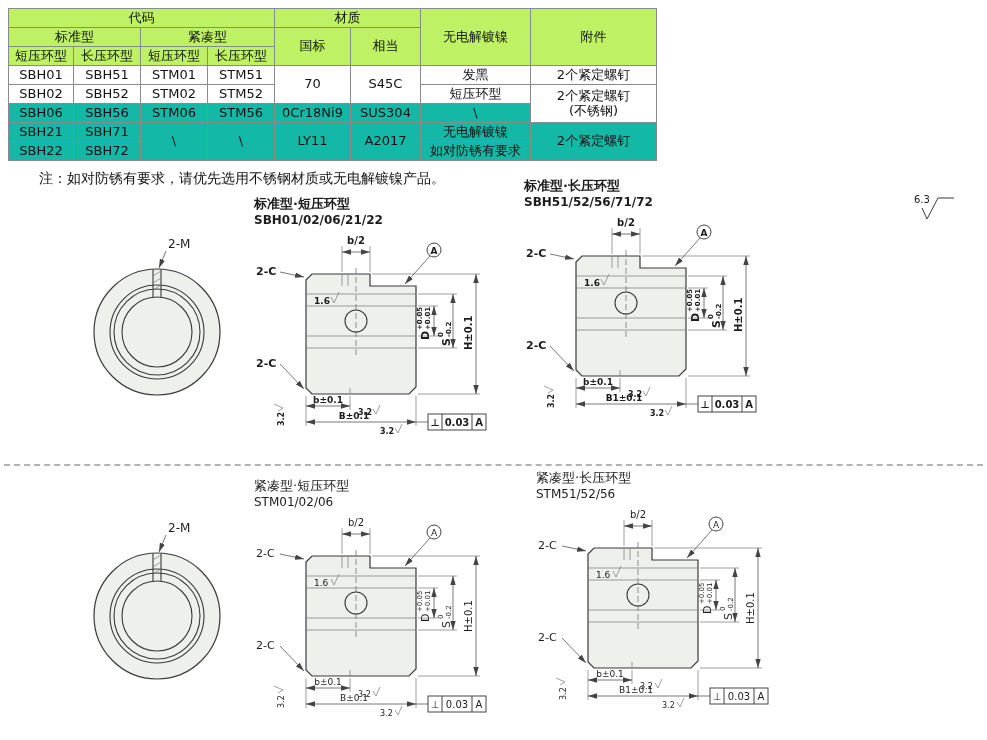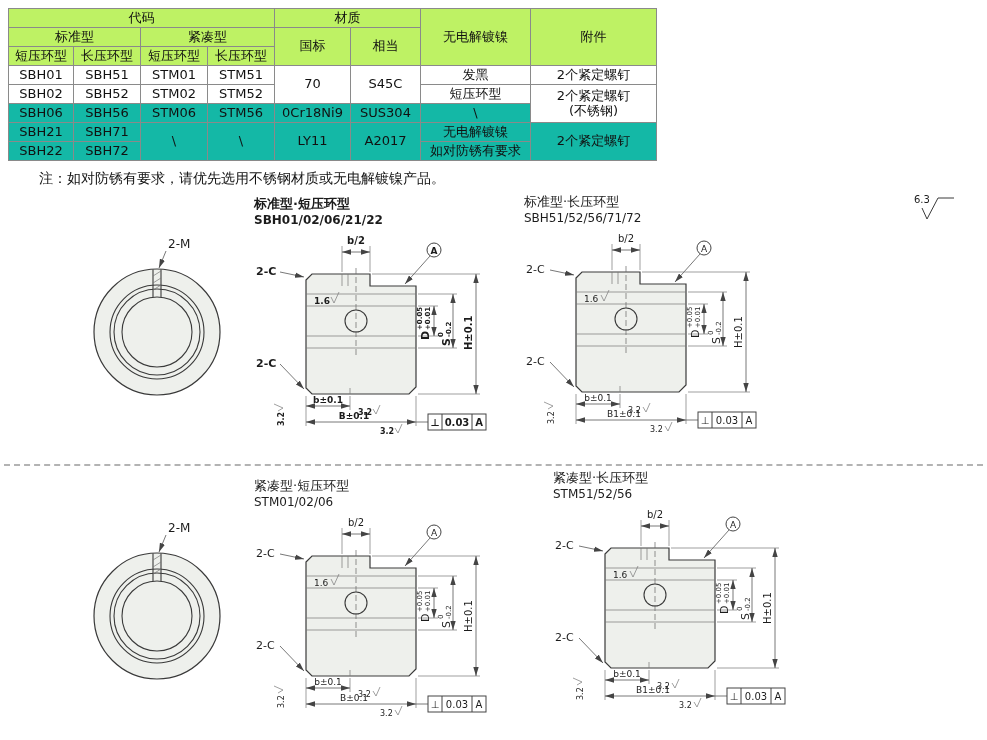--- a/index.html
+++ b/index.html
@@ -223,21 +223,21 @@
 
     <line class="dim" x1="178" y1="228" x2="190" y2="228"></line>
     <rect x="190" y="220" width="58" height="16" fill="#fff" stroke="#444" stroke-width="1"></rect>
     <line x1="204" y1="220" x2="204" y2="236" stroke="#444" stroke-width="1"></line>
     <line x1="234" y1="220" x2="234" y2="236" stroke="#444" stroke-width="1"></line>
     <text x="197" y="232" class="t10 mid">⊥</text>
     <text x="219" y="232" class="t10 mid">0.03</text>
     <text x="241" y="232" class="t10 mid">A</text>
   </svg>
 </div>
-      <div class="abs" style="left: 508px; top: 192px;">
+      <div class="abs" style="left: 508px; top: 176px; font-weight: bold;">
   <svg width="268" height="248" viewBox="0 0 268 248">
     <text x="16" y="14" class="t13">标准型·长压环型</text>
     <text x="16" y="30" class="t12">SBH51/52/56/71/72</text>
 
     <path class="body" d="M68,86 L74,80 L132,80 L132,92 L178,92 L178,193 L171,200 L74,200 L68,194 Z"></path>
     <g class="thin">
       <line x1="104" y1="80" x2="104" y2="92"></line>
       <line x1="110" y1="80" x2="110" y2="92"></line>
       <line x1="68" y1="100" x2="178" y2="100"></line>
       <line x1="68" y1="112" x2="178" y2="112"></line>
@@ -417,21 +417,21 @@
 
     <line class="dim" x1="178" y1="228" x2="190" y2="228"></line>
     <rect x="190" y="220" width="58" height="16" fill="#fff" stroke="#444" stroke-width="1"></rect>
     <line x1="204" y1="220" x2="204" y2="236" stroke="#444" stroke-width="1"></line>
     <line x1="234" y1="220" x2="234" y2="236" stroke="#444" stroke-width="1"></line>
     <text x="197" y="232" class="t10 mid">⊥</text>
     <text x="219" y="232" class="t10 mid">0.03</text>
     <text x="241" y="232" class="t10 mid">A</text>
   </svg>
 </div>
-      <div class="abs" style="left: 537px; top: 468px;">
+      <div class="abs" style="left: 520px; top: 468px;">
   <svg width="268" height="248" viewBox="0 0 268 248">
     <text x="16" y="14" class="t13">紧凑型·长压环型</text>
     <text x="16" y="30" class="t12">STM51/52/56</text>
 
     <path class="body" d="M68,86 L74,80 L132,80 L132,92 L178,92 L178,193 L171,200 L74,200 L68,194 Z"></path>
     <g class="thin">
       <line x1="104" y1="80" x2="104" y2="92"></line>
       <line x1="110" y1="80" x2="110" y2="92"></line>
       <line x1="68" y1="100" x2="178" y2="100"></line>
       <line x1="68" y1="112" x2="178" y2="112"></line>

